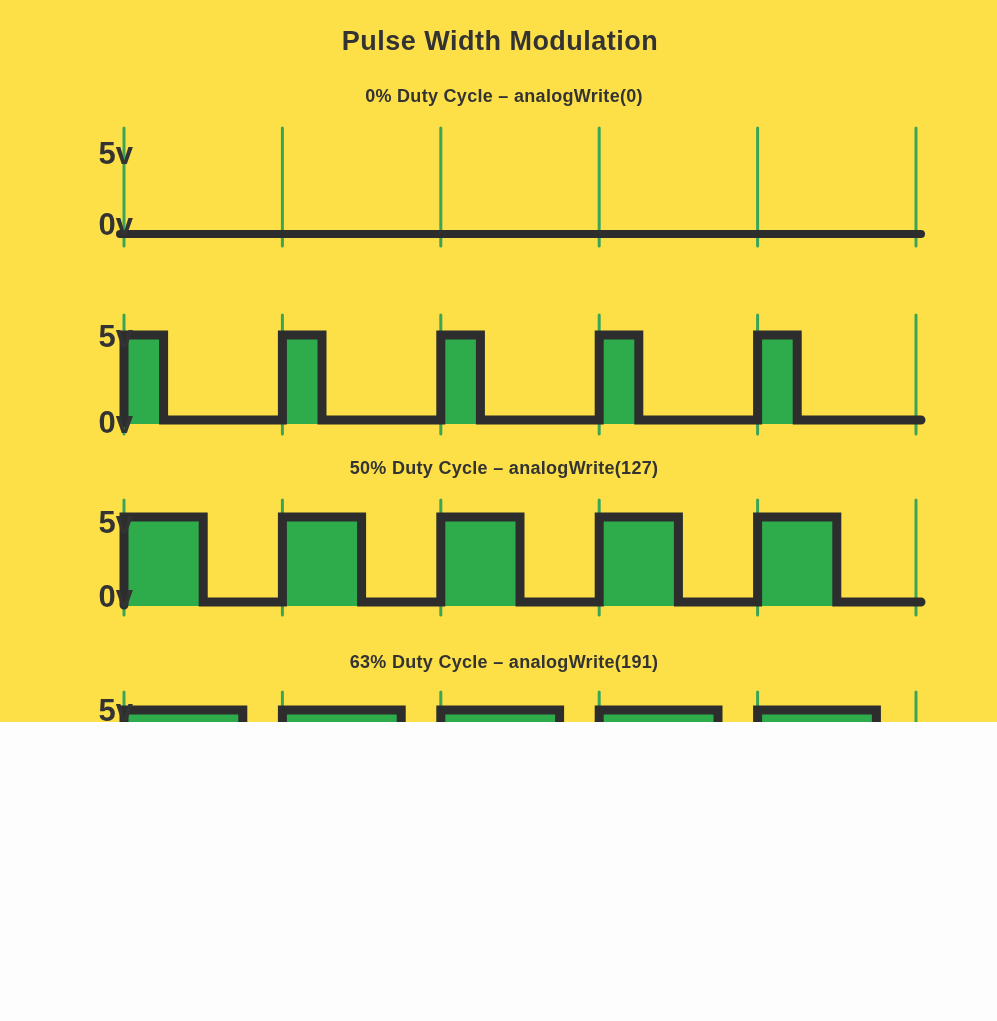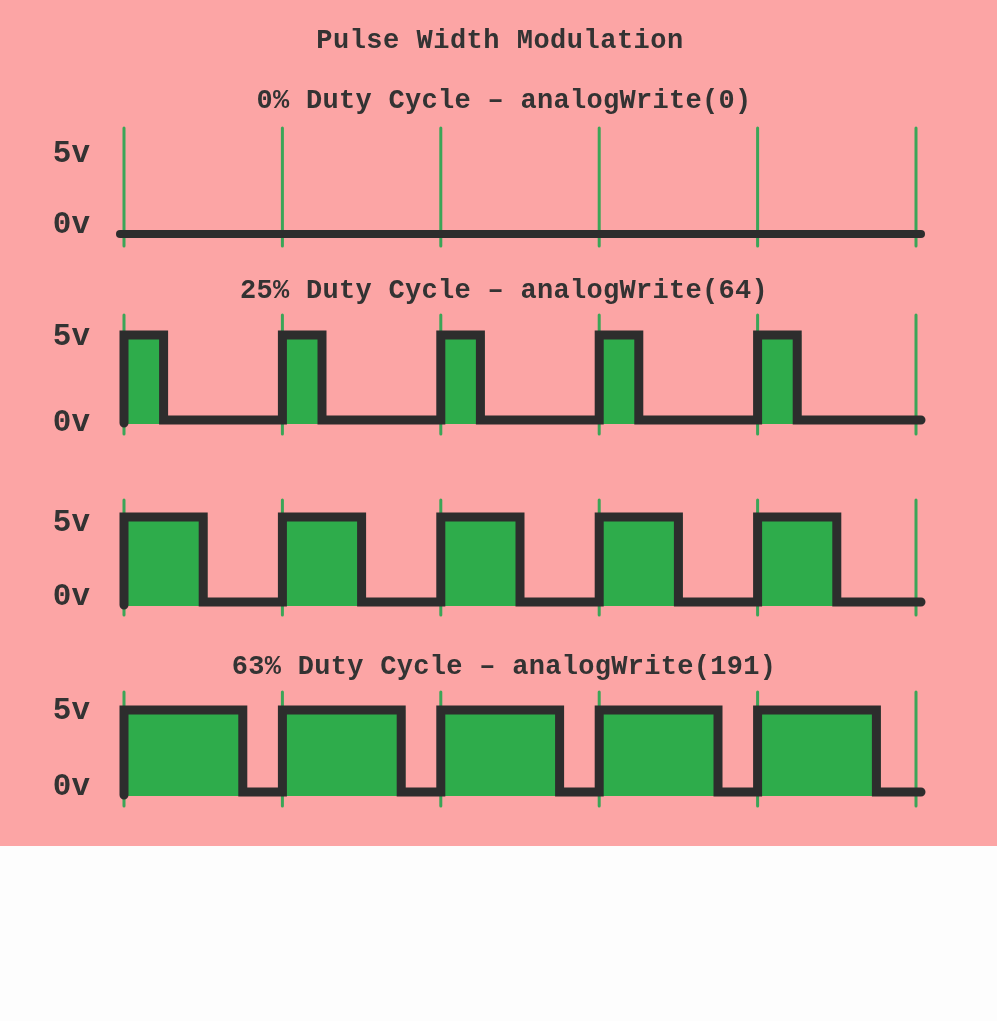--- a/index.html
+++ b/index.html
@@ -3,24 +3,24 @@
 <meta charset="utf-8">
 <style>
   html, body {
     margin: 0;
     padding: 0;
     background: #fdfdfd;
   }
   #stage {
     position: relative;
     width: 997px;
-    height: 846px;
+    height: 722px;
     overflow: hidden;
-    background: #fca5a5;
-    font-family: Liberation Mono, monospace;
+    background: #fde047;
+    font-family: Liberation Sans, sans-serif;
     color: #333333;
   }
   #wave-svg {
     position: absolute;
     left: 0;
     top: 0;
     width: 997px;
     height: 1021px;
   }
   .main-title {
@@ -32,35 +32,36 @@
     font-size: 27px;
     font-weight: 600;
     letter-spacing: 0.5px;
     color: #333333;
   }
   .panel-title {
     position: absolute;
     left: 14px;
     width: 980px;
     text-align: center;
-    font-size: 27px;
+    font-size: 18px;
     font-weight: 600;
     letter-spacing: 0.3px;
     color: #333333;
     white-space: nowrap;
   }
   .vlabel {
     position: absolute;
     left: 0;
     width: 90px;
     text-align: right;
     font-size: 31px;
     font-weight: 600;
     line-height: 36px;
     color: #333333;
+    padding-left: 43px;
   }
 </style>
 </head>
 <body>
 
 <div id="stage">
 
   <svg id="wave-svg" viewBox="0 0 997 1021">
       <line x1="124" y1="128" x2="124" y2="246" stroke="#3ba557" stroke-width="3" stroke-linecap="round"></line>
       <line x1="282.4" y1="128" x2="282.4" y2="246" stroke="#3ba557" stroke-width="3" stroke-linecap="round"></line>
@@ -118,24 +119,24 @@
       <line x1="916" y1="879" x2="916" y2="901" stroke="#3ba557" stroke-width="3" stroke-linecap="round"></line>
       <line x1="120" y1="899" x2="921" y2="899" stroke="#2d2d2d" stroke-width="8" stroke-linecap="round"></line>
     </svg>
 
   <div class="main-title">Pulse Width Modulation</div>
 
   <div class="panel-title" style="top:86px">0% Duty Cycle – analogWrite(0)</div>
   <div class="vlabel" style="top:136px">5v</div>
   <div class="vlabel" style="top:207px">0v</div>
 
-  <div class="panel-title" style="top:276px">25% Duty Cycle – analogWrite(64)</div>
   <div class="vlabel" style="top:319px">5v</div>
   <div class="vlabel" style="top:405px">0v</div>
 
+  <div class="panel-title" style="top:458px">50% Duty Cycle – analogWrite(127)</div>
   <div class="vlabel" style="top:505px">5v</div>
   <div class="vlabel" style="top:579px">0v</div>
 
   <div class="panel-title" style="top:652px">63% Duty Cycle – analogWrite(191)</div>
   <div class="vlabel" style="top:693px">5v</div>
   <div class="vlabel" style="top:769px">0v</div>
 
   <div class="vlabel" style="top:885px">5v</div>
   <div class="vlabel" style="top:958px">0v</div>
 

